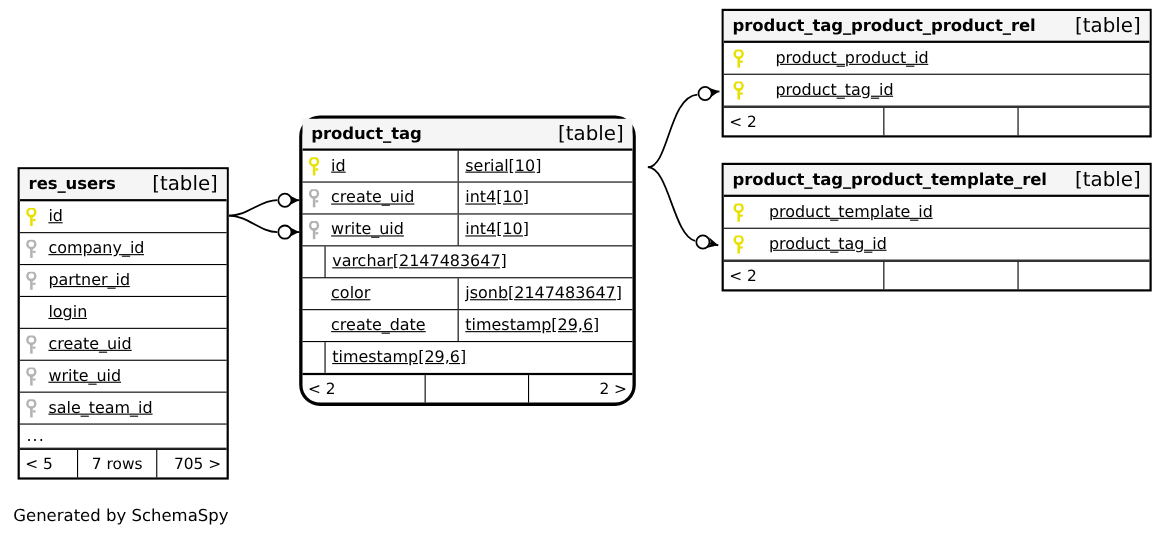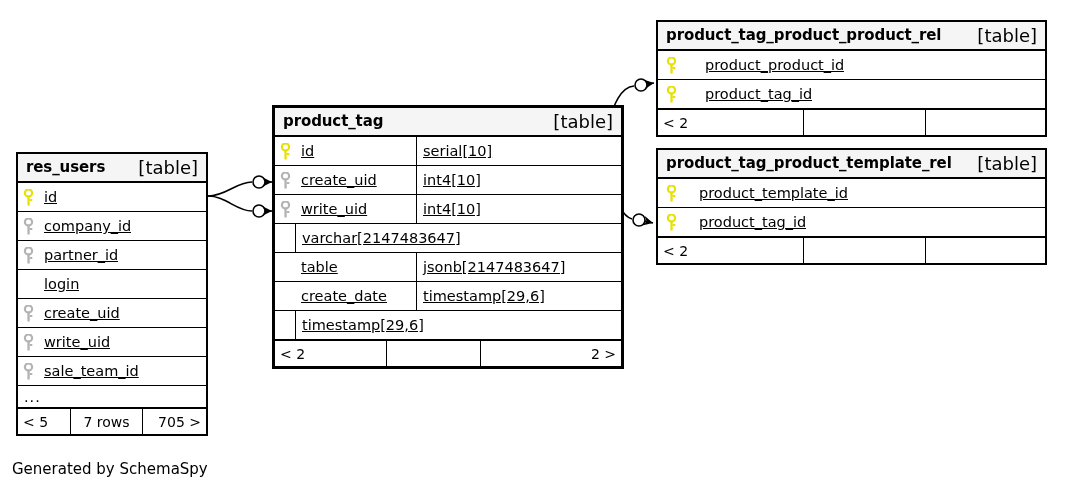--- a/index.html
+++ b/index.html
@@ -251,21 +251,21 @@
 
     <div class="ellipsis-row">...</div>
 
     <div class="footer-row">
       <span class="footer-cell fc-left" style="flex:0 0 52px;">&lt; 5</span>
       <span class="footer-cell fc-center" style="flex:0 0 72px;">7 rows</span>
       <span class="footer-cell fc-right" style="flex:1 1 auto;">705 &gt;</span>
     </div>
   </div>
 
-  <div class="table-box thick" style="left:272px; top:105px; width:352px;">
+  <div class="table-box thick" style="left:272px; top:105px; width:306px;border-radius:19px;">
     <div class="tbl-header">
       <span class="tbl-title">product_tag</span>
       <span class="tbl-kind">[table]</span>
     </div>
 
     <div class="row">
       <span class="keyslot">
         <svg class="key-icon" width="11" height="17" viewBox="0 0 11 17">
             <circle cx="5.5" cy="4" r="3.6" fill="none" stroke="#e8e000" stroke-width="2.2"></circle>
             <rect x="4.4" y="6.5" width="2.3" height="10" fill="#e8e000"></rect>
@@ -300,21 +300,21 @@
       <span class="cell-type col-text">int4[10]</span>
     </div>
 
     <div class="row">
       <span class="keyslot"></span>
       <span class="cell-type col-text">varchar[2147483647]</span>
     </div>
 
     <div class="row">
       <span class="keyslot"></span>
-      <span class="cell-name col-text" style="width:121px;">table</span>
+      <span class="cell-name col-text" style="width:121px;">color</span>
       <span class="cell-type col-text">jsonb[2147483647]</span>
     </div>
 
     <div class="row">
       <span class="keyslot"></span>
       <span class="cell-name col-text" style="width:121px;">create_date</span>
       <span class="cell-type col-text">timestamp[29,6]</span>
     </div>
 
     <div class="row">
@@ -322,21 +322,21 @@
       <span class="cell-type col-text">timestamp[29,6]</span>
     </div>
 
     <div class="footer-row">
       <span class="footer-cell fc-left" style="flex:0 0 111px;">&lt; 2</span>
       <span class="footer-cell fc-center" style="flex:0 0 94px;"></span>
       <span class="footer-cell fc-right" style="flex:1 1 auto;">2 &gt;</span>
     </div>
   </div>
 
-  <div class="table-box" style="left:656px; top:20px; width:391px;">
+  <div class="table-box" style="left:656px; top:8px; width:391px;">
     <div class="tbl-header">
       <span class="tbl-title">product_tag_product_product_rel</span>
       <span class="tbl-kind">[table]</span>
     </div>
 
     <div class="row">
       <span class="keyslot" style="width:26px;flex:0 0 26px;">
         <svg class="key-icon" width="11" height="17" viewBox="0 0 11 17">
             <circle cx="5.5" cy="4" r="3.6" fill="none" stroke="#e8e000" stroke-width="2.2"></circle>
             <rect x="4.4" y="6.5" width="2.3" height="10" fill="#e8e000"></rect>

